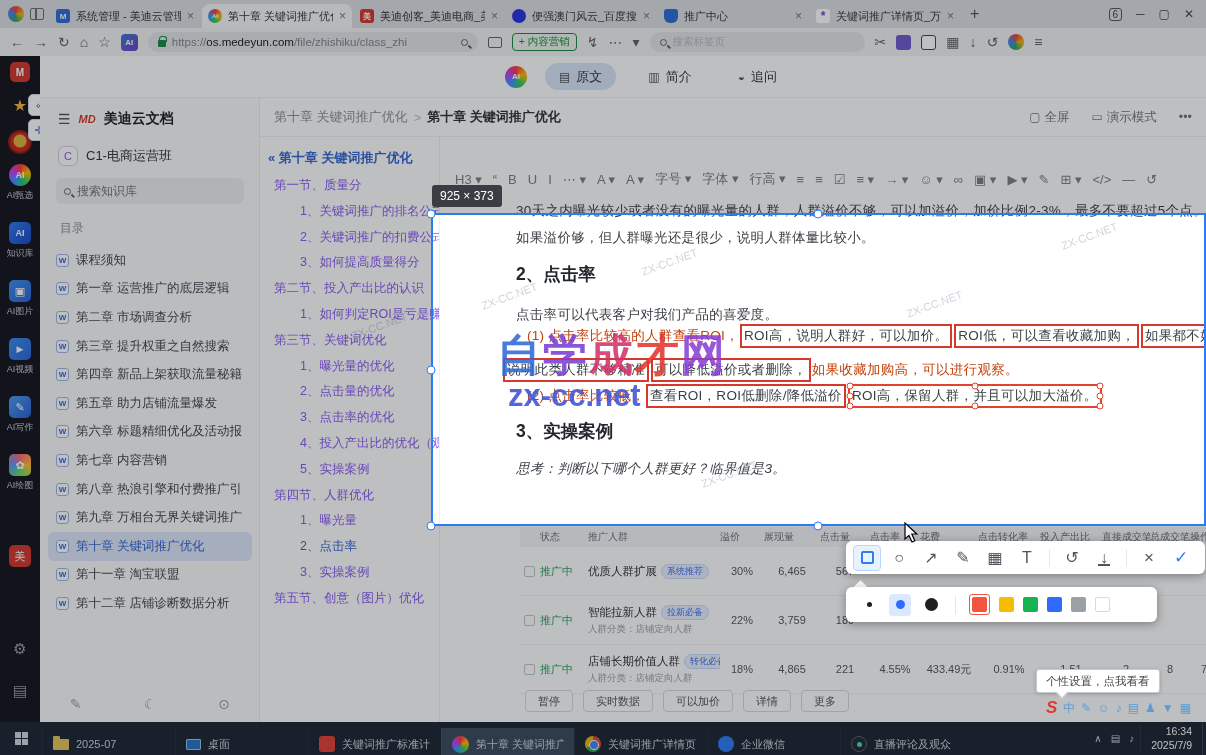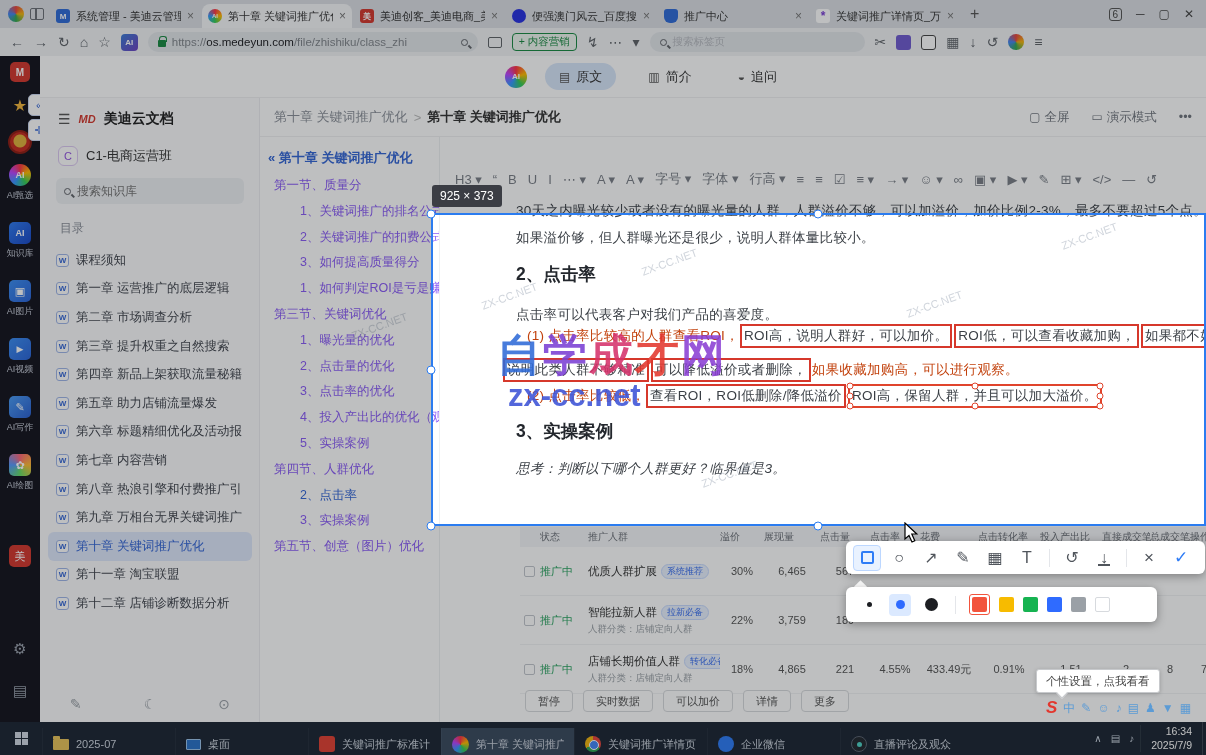--- a/index.html
+++ b/index.html
@@ -428,28 +428,30 @@
   </div>
 </div>
 
 <div class="abs" id="toc">
   <div id="toc-head"><span>«</span> <span>第十章 关键词推广优化</span></div>
   <div id="toc-list">
       <div class="toc-item lvl1">第一节、质量分</div>
       <div class="toc-item lvl2">1、关键词推广的排名公式</div>
       <div class="toc-item lvl2">2、关键词推广的扣费公式</div>
       <div class="toc-item lvl2">3、如何提高质量得分</div>
+      <div class="toc-item lvl1">第二节、投入产出比的认识</div>
       <div class="toc-item lvl2">1、如何判定ROI是亏是赚</div>
       <div class="toc-item lvl1">第三节、关键词优化</div>
       <div class="toc-item lvl2">1、曝光量的优化</div>
       <div class="toc-item lvl2">2、点击量的优化</div>
       <div class="toc-item lvl2">3、点击率的优化</div>
       <div class="toc-item lvl2">4、投入产出比的优化（观察7天/15</div>
       <div class="toc-item lvl2">5、实操案例</div>
       <div class="toc-item lvl1">第四节、人群优化</div>
+      <div class="toc-item lvl2">1、曝光量</div>
       <div class="toc-item lvl2 active">2、点击率</div>
       <div class="toc-item lvl2">3、实操案例</div>
       <div class="toc-item lvl1">第五节、创意（图片）优化</div>
     </div>
 </div>
 
 <div class="abs" id="content"></div>
 <div class="abs" id="etools">
     <span class="etool">H3 ▾</span>
     <span class="etool">“</span>

